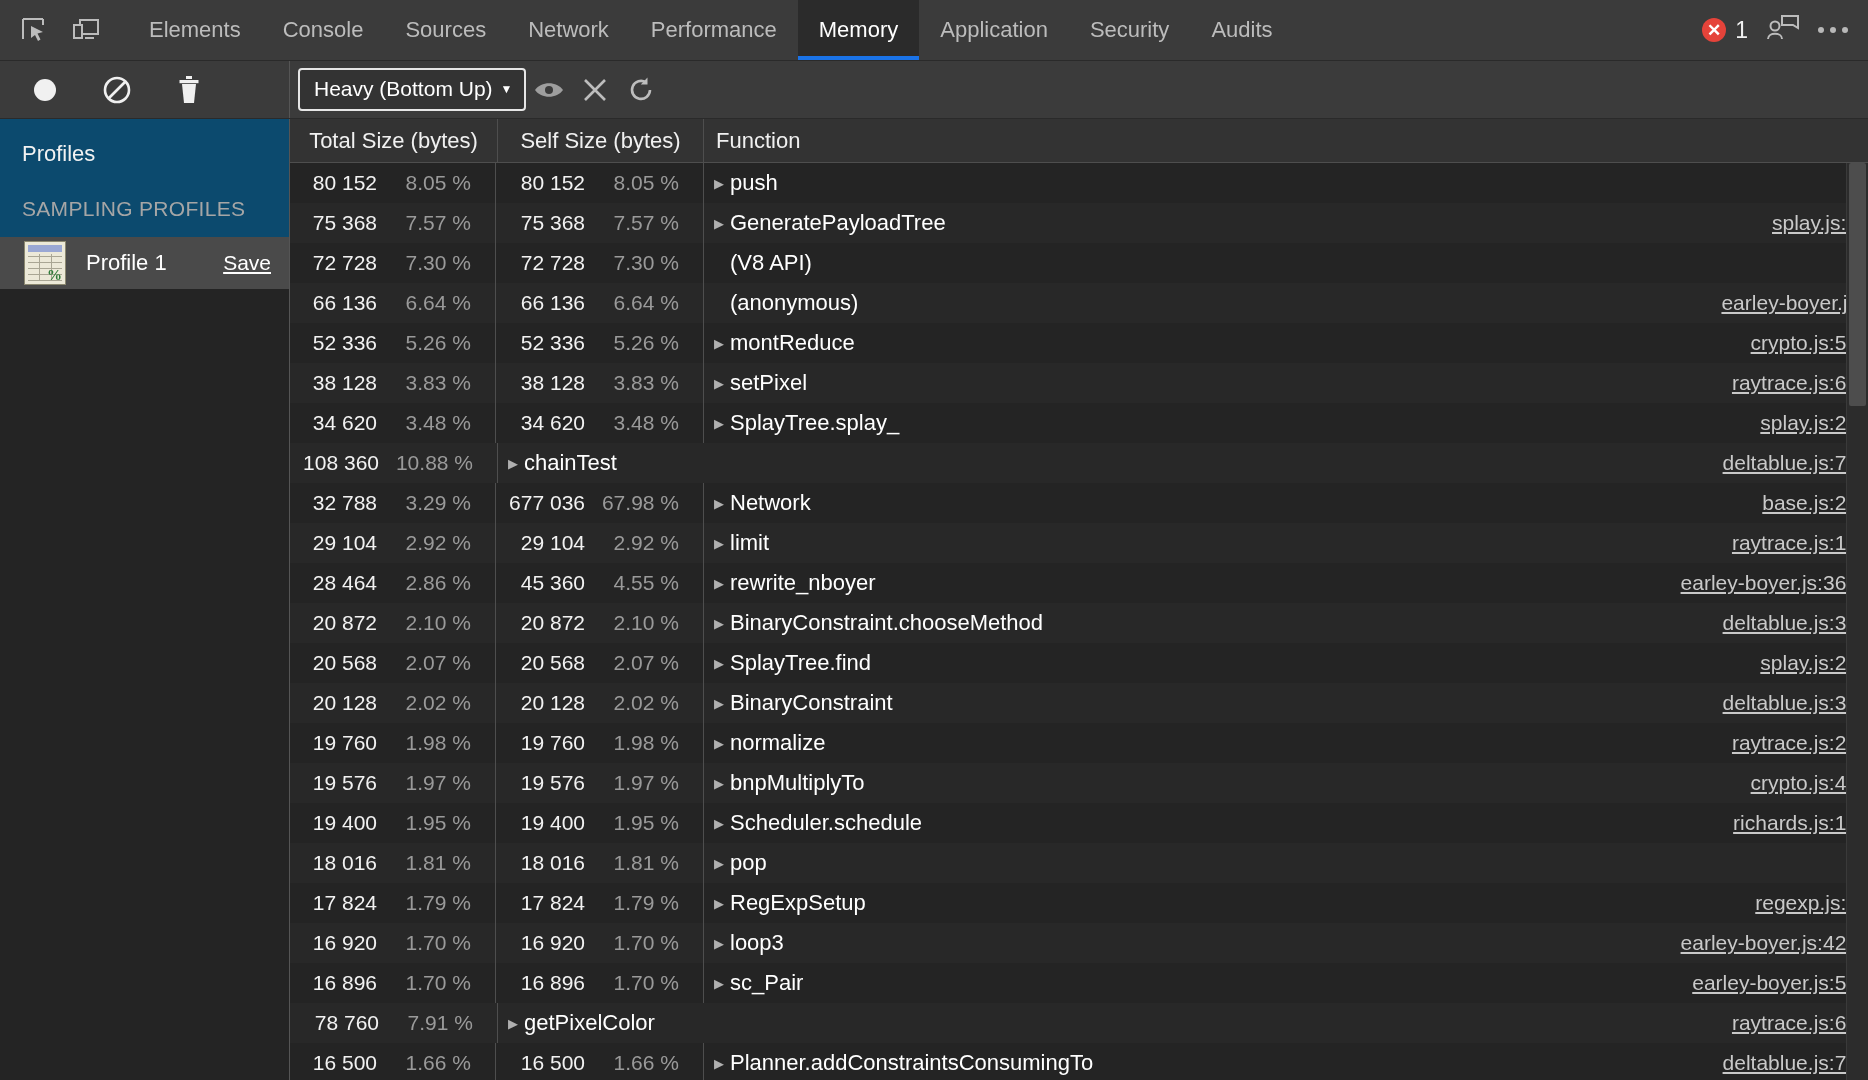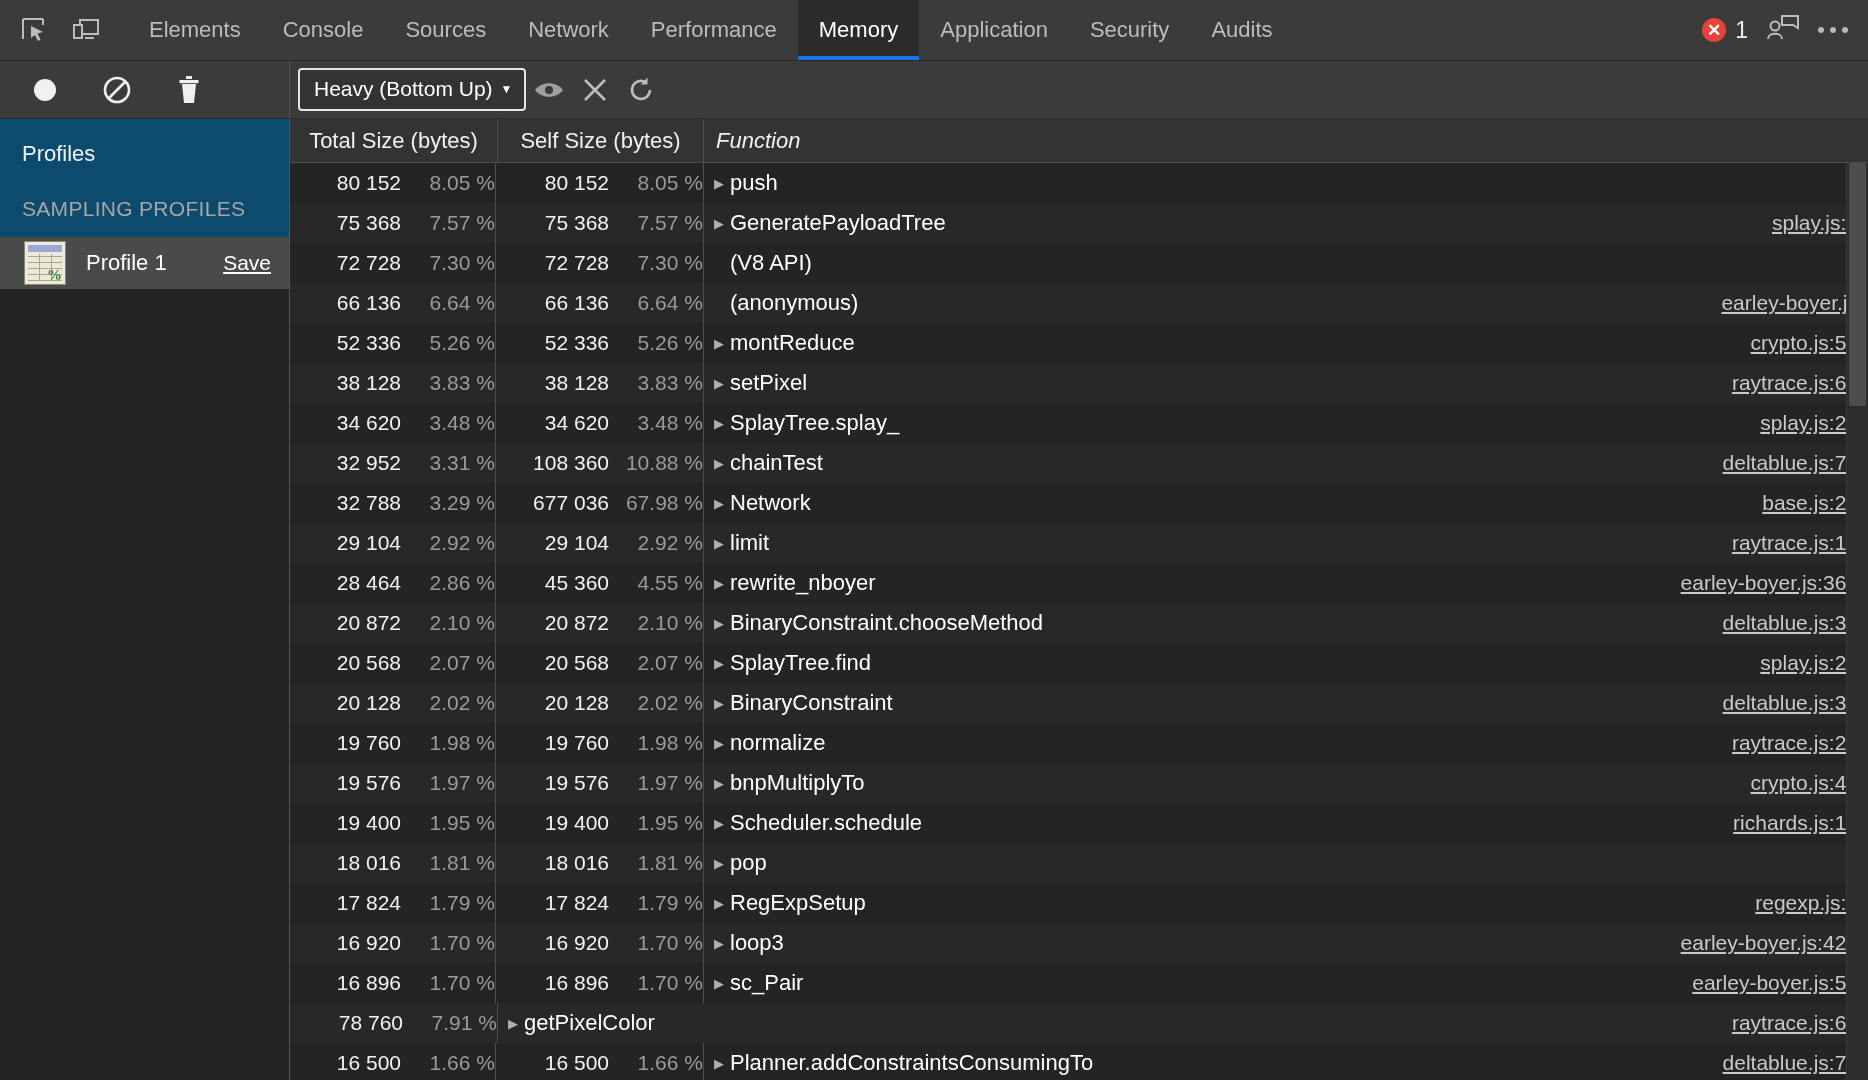--- a/index.html
+++ b/index.html
@@ -93,29 +93,29 @@
   
   .table-wrap { flex: 1 1 auto; background: #242424; position: relative; overflow: hidden; }
   .thead {
     display: flex; height: 44px; background: #333333;
     border-bottom: 1px solid #4e4e4e;
   }
   .th { font-size: 22px; color: #f0f0f0; display: flex; align-items: center; }
   .th.num { justify-content: center; border-right: 1px solid #4e4e4e; }
   .th.self  { width: 206px; flex: 0 0 206px; }
   .th.total { width: 208px; flex: 0 0 208px; }
-  .th.func  { flex: 1 1 auto; padding-left: 12px; font-style: italic; }
+  .th.func  { flex: 1 1 auto; padding-left: 12px; }
 
   .rows { position: absolute; top: 44px; left: 0; right: 0; bottom: 0; overflow: hidden; }
   .row-r { display: flex; height: 40px; align-items: center; }
   .row-r:nth-child(odd) { background: #242424; }
   .row-r:nth-child(even) { background: #282828; }
   .c-self, .c-total {
     display: flex; align-items: center; justify-content: flex-end;
-    border-right: 1px solid #4e4e4e; height: 40px; padding-right: 0; gap: 12px;
+    border-right: 1px solid #4e4e4e; height: 40px; padding-right: 24px; gap: 12px;
   }
   .c-self  { width: 206px; flex: 0 0 206px; }
   .c-total { width: 208px; flex: 0 0 208px; }
   .v-size { font-size: 21px; color: #f2f2f2; font-variant-numeric: tabular-nums; }
   .v-pct  { font-size: 21px; color: #9a9a9a; width: 82px; text-align: right; }
   .c-func { flex: 1 1 auto; display: flex; align-items: center; height: 40px;
             padding-left: 10px; padding-right: 10px; overflow: hidden; min-width: 0; }
   .tri { width: 14px; flex: 0 0 14px; color: #b0b0b0; font-size: 13px; line-height: 1; }
   .tri.empty { visibility: hidden; }
   .fn-name { font-size: 22px; color: #ffffff; white-space: nowrap; padding-left: 2px; }
@@ -373,24 +373,20 @@
               <span class="v-size">34 620</span>
               <span class="v-pct">3.48 %</span>
             </div>
             <div class="c-func">
               <span class="tri">▶</span>
               <span class="fn-name">SplayTree.splay_</span>
               <span class="fn-url">splay.js:29</span>
             </div>
           </div>
           <div class="row-r">
-            <div class="c-self">
-              <span class="v-size">32 952</span>
-              <span class="v-pct">3.31 %</span>
-            </div>
             <div class="c-total">
               <span class="v-size">108 360</span>
               <span class="v-pct">10.88 %</span>
             </div>
             <div class="c-func">
               <span class="tri">▶</span>
               <span class="fn-name">chainTest</span>
               <span class="fn-url">deltablue.js:79</span>
             </div>
           </div>

